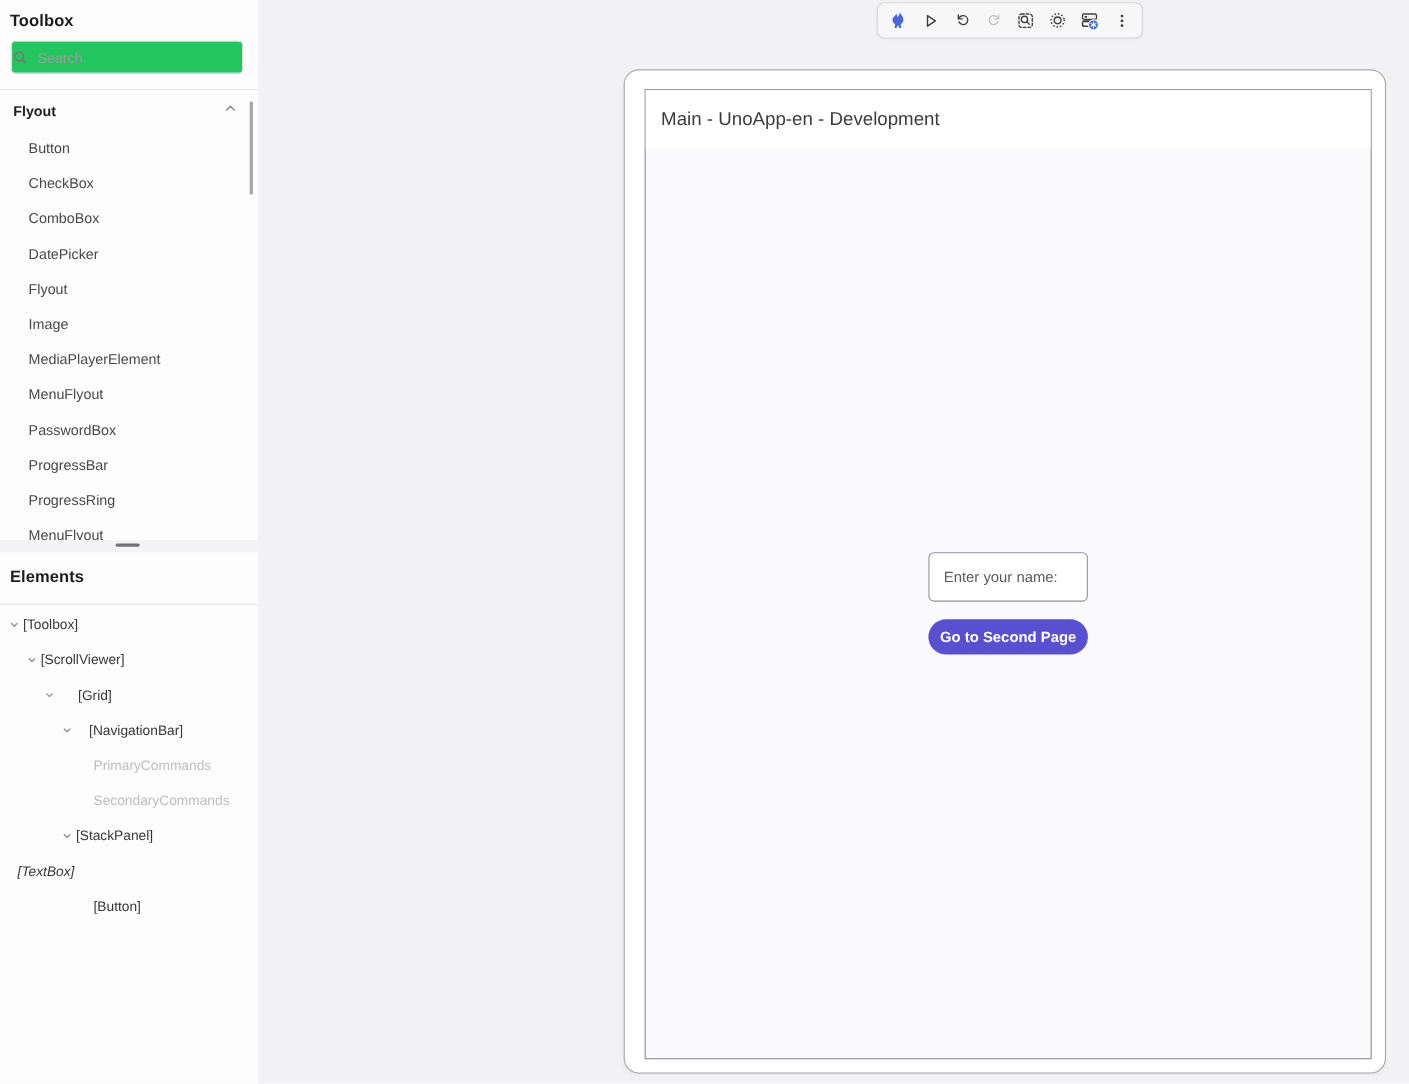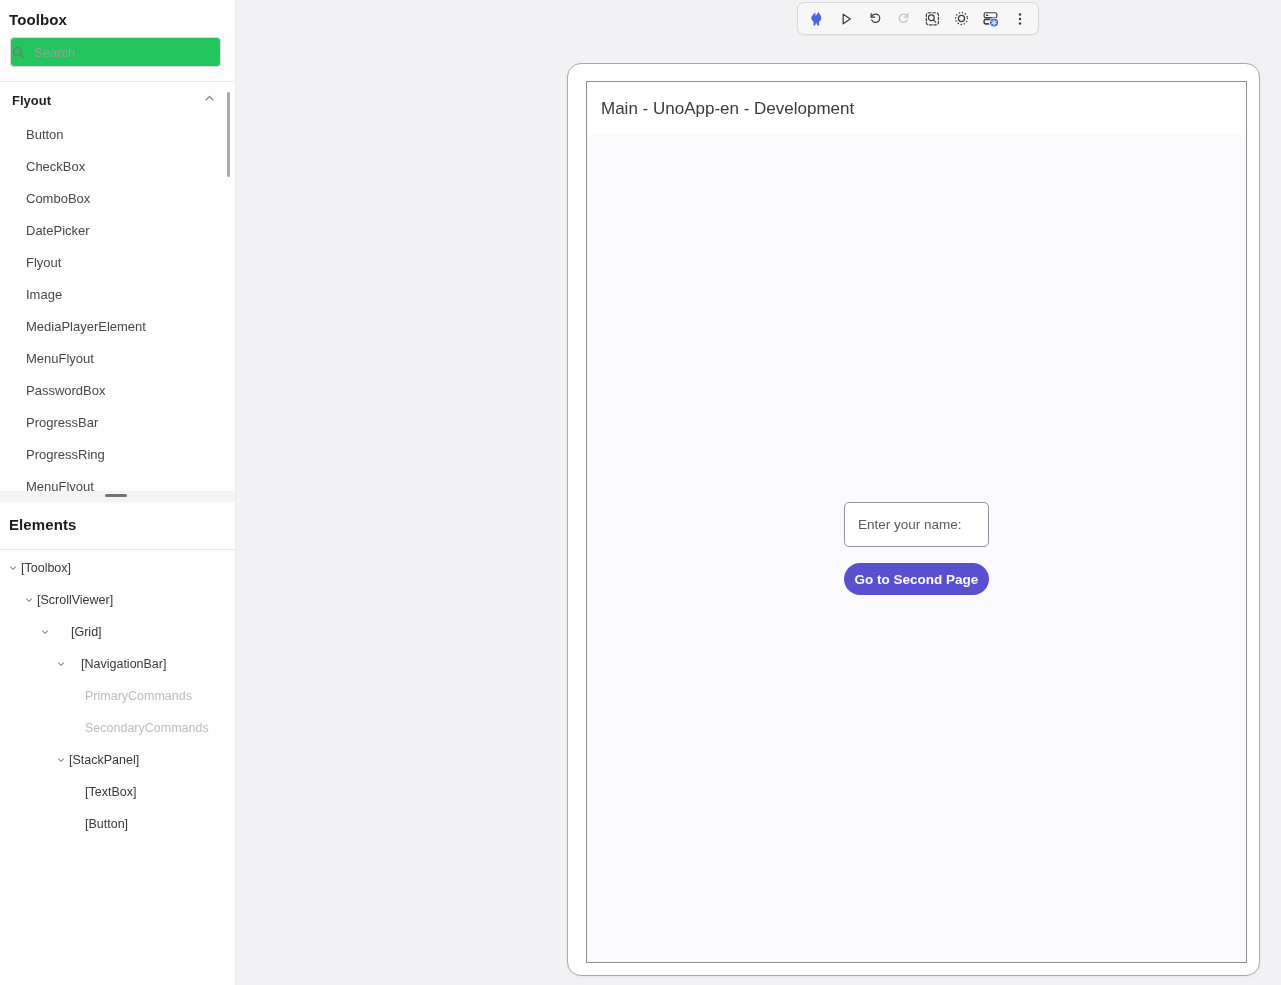--- a/index.html
+++ b/index.html
@@ -277,21 +277,21 @@
     <span class="tree-label">SecondaryCommands</span>
   </div>
         <div class="tree-item" style="padding-left: 53px;">
     <span class="tree-chevron">
       <svg width="10" height="10" viewBox="0 0 10 10" fill="none" stroke="#919194" stroke-width="1.2" stroke-linecap="round" stroke-linejoin="round">
         <polyline points="2.5,3.8 5,6.3 7.5,3.8"></polyline>
       </svg>
     </span>
     <span class="tree-label">[StackPanel]</span>
   </div>
-        <div class="tree-item" style="padding-left: 69px;">
+        <div class="tree-item" style=" font-style: italic;">
     <span class="tree-chevron" style="visibility: hidden;">
       <svg width="10" height="10" viewBox="0 0 10 10" fill="none" stroke="#919194" stroke-width="1.2" stroke-linecap="round" stroke-linejoin="round">
         <polyline points="2.5,3.8 5,6.3 7.5,3.8"></polyline>
       </svg>
     </span>
     <span class="tree-label">[TextBox]</span>
   </div>
         <div class="tree-item" style="padding-left: 69px;">
     <span class="tree-chevron" style="visibility: hidden;">
       <svg width="10" height="10" viewBox="0 0 10 10" fill="none" stroke="#919194" stroke-width="1.2" stroke-linecap="round" stroke-linejoin="round">

